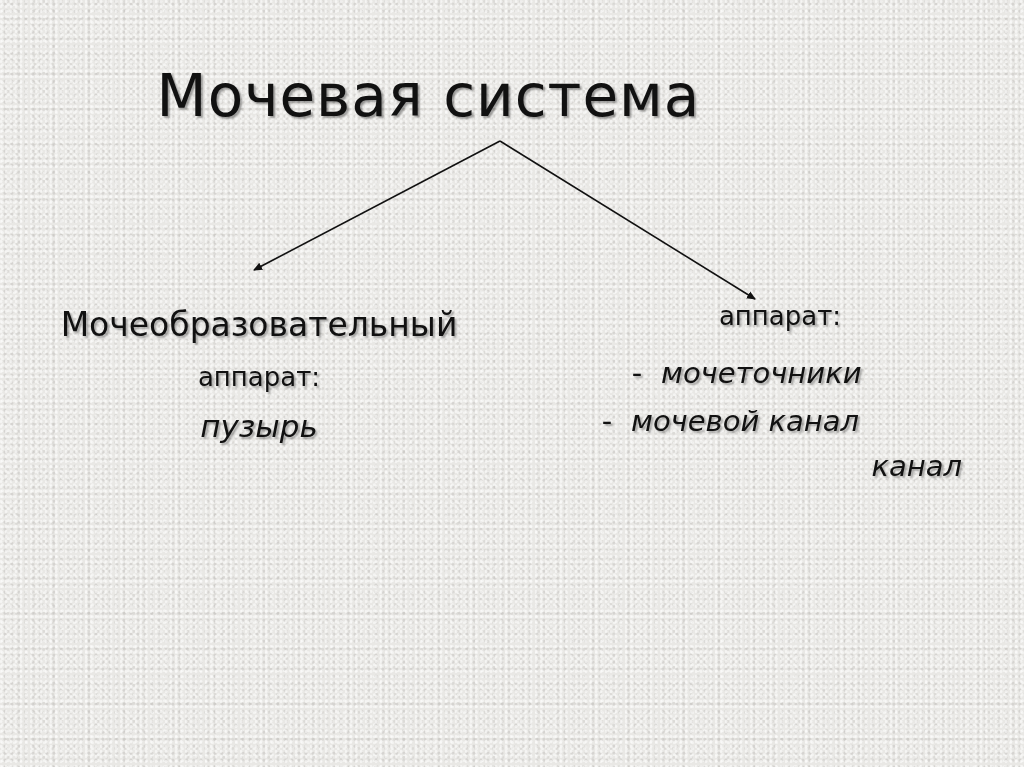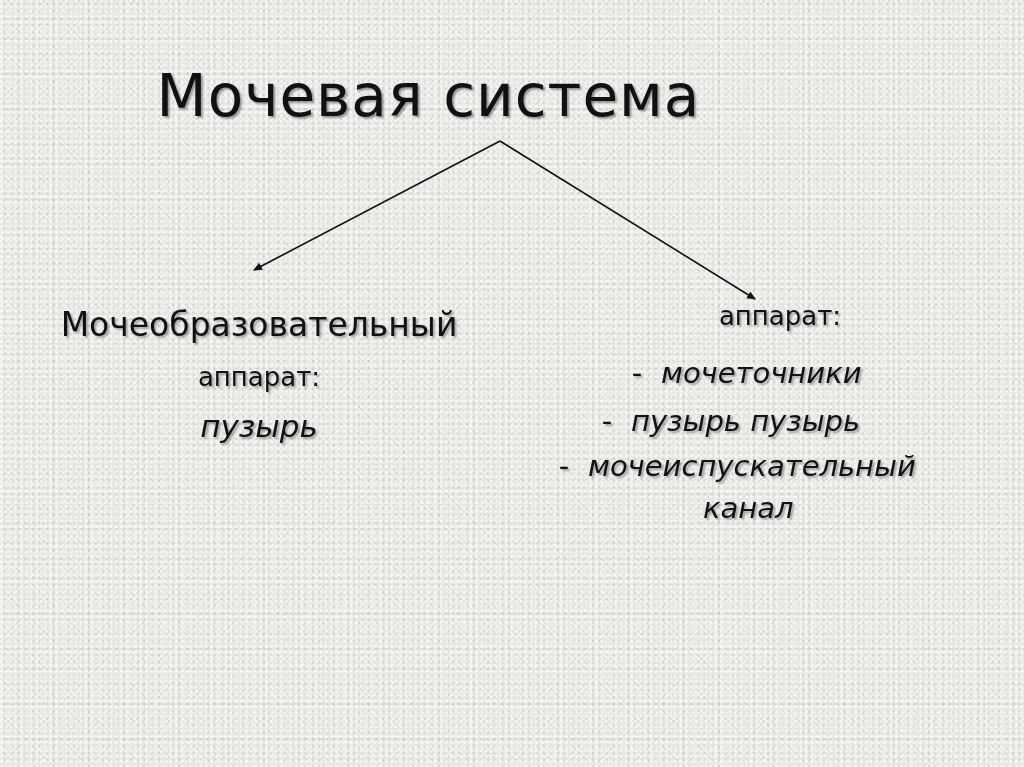--- a/index.html
+++ b/index.html
@@ -56,21 +56,18 @@
     <div class="item" style="font-size:31px;">пузырь</div>
   </div>
 
   <div class="col right">
     <div class="sub" style="margin-top:-14px; padding-left:60px;">аппарат:</div>
     <ul class="item-list">
       <li class="item" style="padding-left:75px;">
         <span class="dash">-</span><span>мочеточники</span>
       </li>
       <li class="item" style="padding-left:45px;">
-        <span class="dash">-</span><span>пузырь пузырь</span>
+        <span class="dash">-</span><span>мочевой канал</span>
       </li>
-      <li class="item" style="padding-left:2px; line-height:42px;">
-        <span class="dash">-</span><span>мочеиспускательный</span>
-      </li>
-      <li class="item indent-cont" style="line-height:42px;">канал</li>
+      <li class="item indent-cont" style="line-height:42px;text-align:right;">канал</li>
     </ul>
   </div>
 </div>
 
 </body></html>

